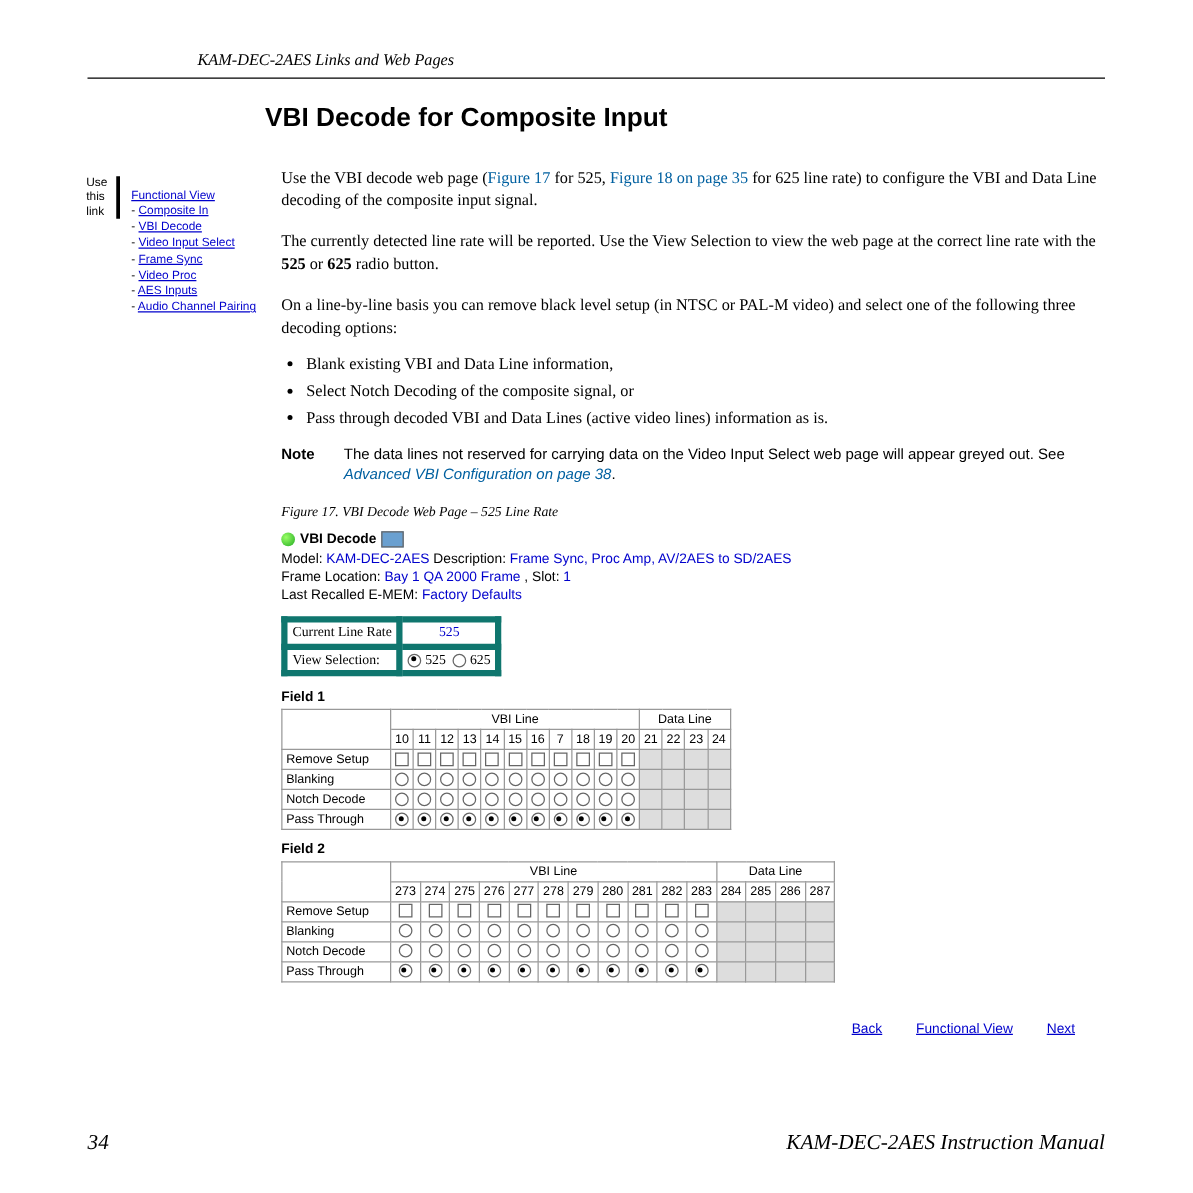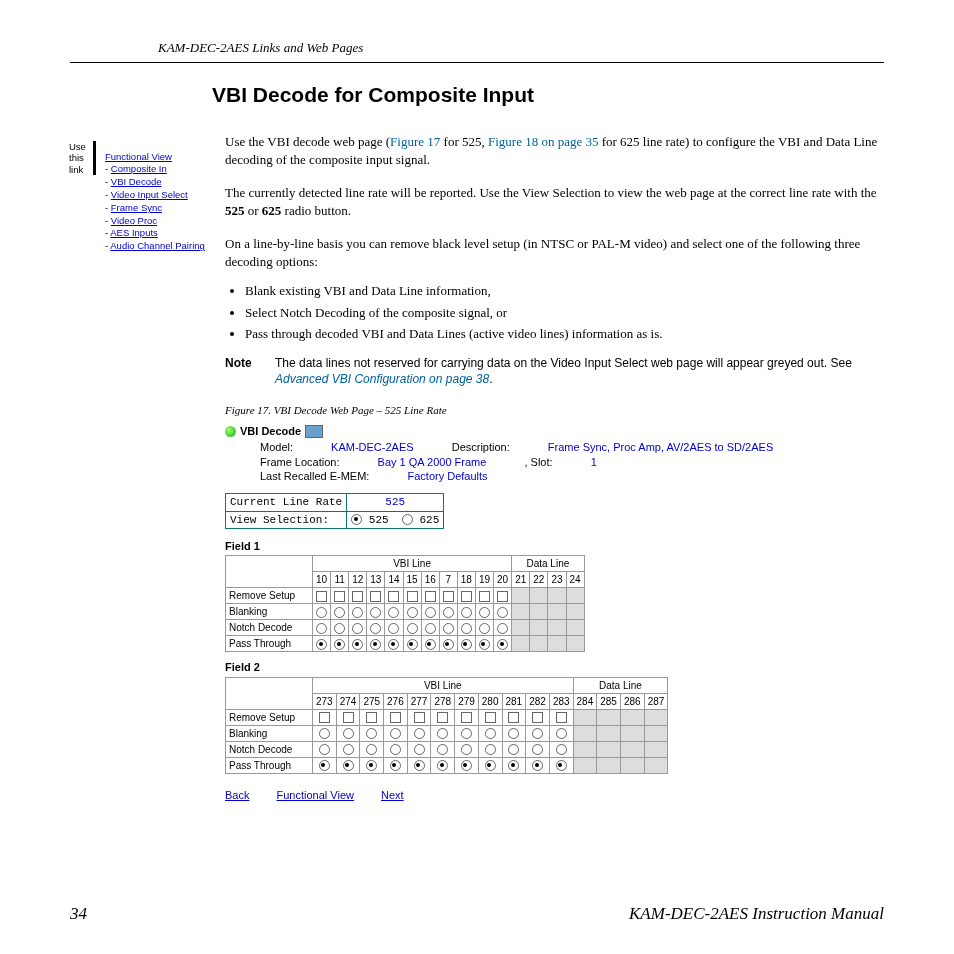--- a/index.html
+++ b/index.html
@@ -81,32 +81,32 @@
   .webpanel{
     font-family:Arial,sans-serif;
     font-size:11px;
     color:#000;
     line-height:1.3;
   }
   .webpanel .hdr{display:flex; align-items:center; gap:4px; margin-bottom:2px;}
   .dot-icon{width:11px; height:11px; border-radius:50%; background:radial-gradient(circle at 35% 35%,#9f6,#2a2); display:inline-block;}
   .cam-icon{width:16px;height:11px;background:#6aa0d0;border:1px solid #666;display:inline-block;}
   .webpanel b{font-weight:bold;}
-  .webpanel .meta span{color:#0000cc;margin-left:35px;}
+  .webpanel .meta span{color:#0000cc;}
   .smalltable{border-collapse:collapse; margin:10px 0; font-size:11px;}
-  .smalltable td{border:1px solid #0f766e; padding:1px 4px; font-family:Liberation Mono, monospace; background:#fff;}
+  .smalltable td{border:5px solid #0f766e; padding:1px 4px; font-family:Liberation Serif, serif; background:#fff;}
   .smalltable .val{color:#0000cc; text-align:center;}
   .radio{width:9px;height:9px;border:1px solid #666;border-radius:50%;display:inline-block;vertical-align:middle;position:relative;}
   .radio.sel::after{content:'';position:absolute;left:1.5px;top:1.5px;width:4px;height:4px;background:#000;border-radius:50%;}
   .cbx{width:9px;height:9px;border:1px solid #666;display:inline-block;vertical-align:middle;background:#fff;}
   .field-label{font-weight:bold; font-size:11px; margin:8px 0 2px 0;}
   table.grid{border-collapse:collapse; font-size:10px; font-family:Arial;}
   table.grid td,table.grid th{border:1px solid #999; padding:1px 3px; text-align:center; background:#fff; font-weight:normal;}
   table.grid td.grey{background:#ddd;}
-  .navlinks{margin-top:14px; font-size:11px;}
+  .navlinks{margin-top:30px; font-size:11px;text-align:right;}
   .navlinks span{color:#0000cc; text-decoration:underline; margin-right:24px;}
   .sidenav{position:relative; top:-2px;}
 </style>
 </head>
 <body>
 
 <div class="page">
   <div class="running-head">KAM-DEC-2AES Links and Web Pages</div>
 
   <h1 class="section">VBI Decode for Composite Input</h1>

